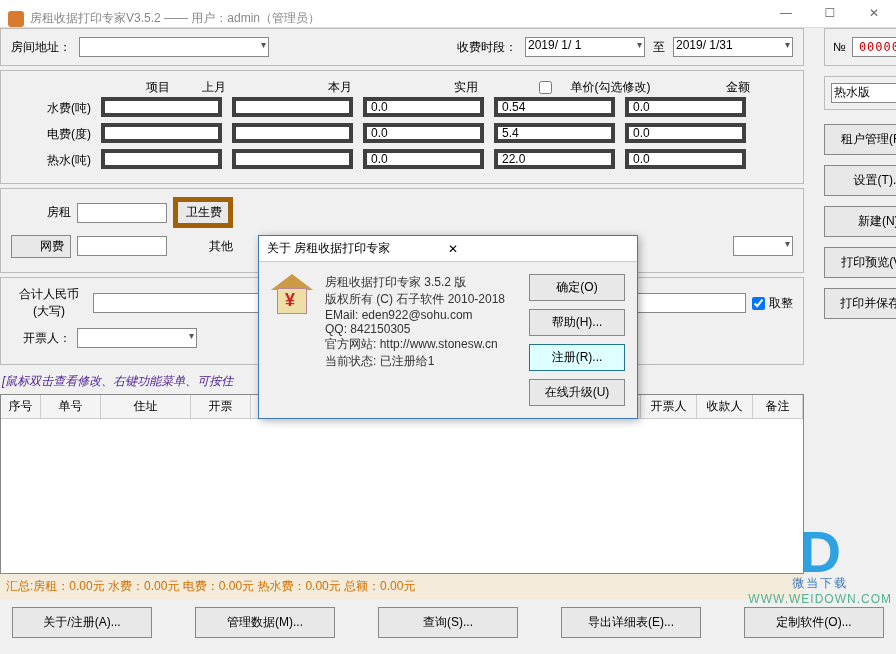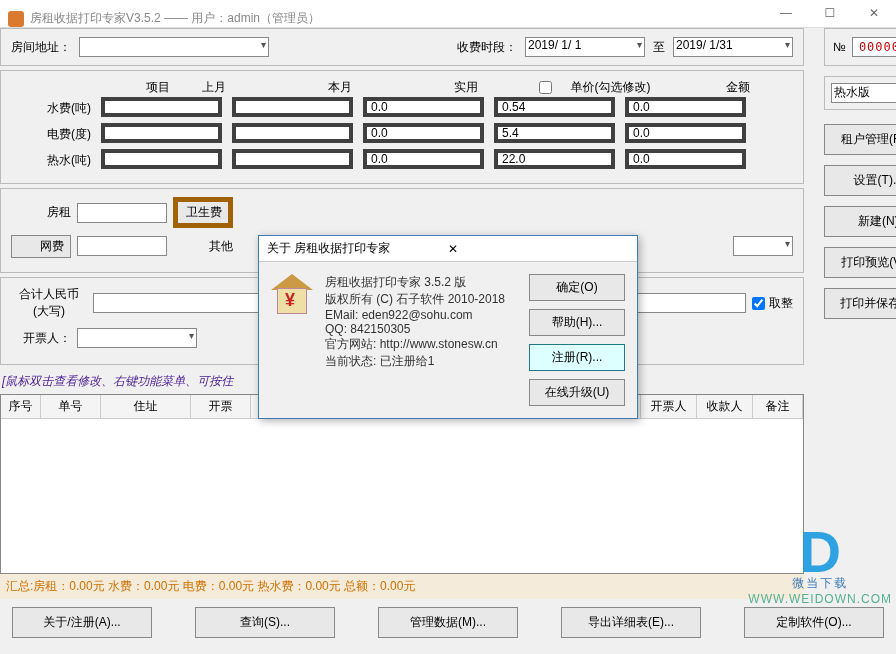--- a/index.html
+++ b/index.html
@@ -193,22 +193,22 @@
     <button class="side-btn">租户管理(R)...</button>
     <button class="side-btn">设置(T)...</button>
     <button class="side-btn">新建(N)</button>
     <button class="side-btn">打印预览(V)...</button>
     <button class="side-btn">打印并保存(P)</button>
   </div>
 </div>
 
 <div class="footer-btns">
   <button>关于/注册(A)...</button>
+  <button>管理数据(M)...</button>
   <button>查询(S)...</button>
-  <button>管理数据(M)...</button>
   <button>导出详细表(E)...</button>
   <button>定制软件(O)...</button>
 </div>
 
 <div class="overlay">
   <div class="dialog">
     <div class="dlg-title">
       <span>关于 房租收据打印专家</span>
       <span class="dlg-close">✕</span>
     </div>

